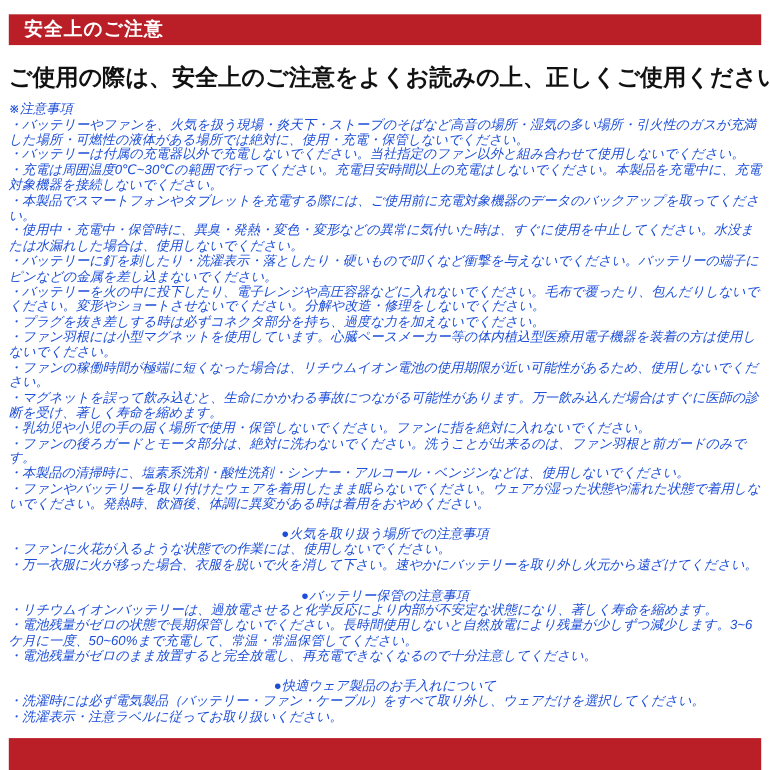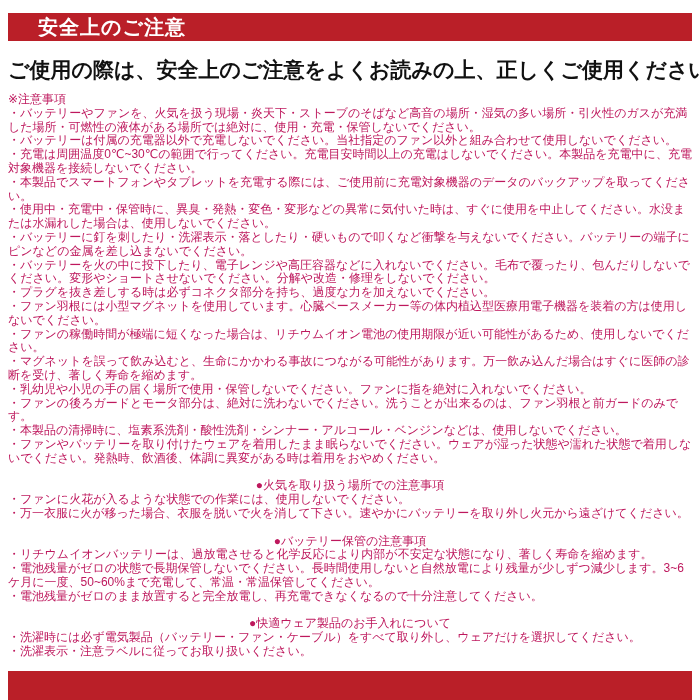--- a/index.html
+++ b/index.html
@@ -4,31 +4,32 @@
 <style>
   html,body{margin:0;padding:0;}
   body{
     width:700px;height:700px;background:#ffffff;overflow:hidden;
     font-family:"Liberation Sans","DejaVu Sans",sans-serif;
     color:#1a1a1a;
   }
   .page{padding:0 8px;box-sizing:border-box;width:700px;height:700px;position:relative;}
   .header-bar{
     margin-top:13px;height:28px;background:#ba1f28;color:#ffffff;
-    font-size:20px;font-weight:bold;line-height:28px;padding-left:30px;
+    font-size:17px;font-weight:bold;line-height:28px;padding-left:14px;
     letter-spacing:1px;
   }
   .lead{
     margin-top:15px;font-size:21px;font-weight:bold;color:#111111;
     white-space:nowrap;letter-spacing:0;
   }
   .notes{margin-top:9px;}
   .notes p, .section p{
-    margin:0;font-size:12px;line-height:13.8px;color:#be185d;
+    margin:0;font-size:12px;line-height:13.8px;color:#1d4ed8;
     letter-spacing:0;
+    font-style:italic;
   }
   .section{margin-top:13.8px;}
   .section-heading{font-weight:normal;text-align:center;}
   .caution-box{
     margin-top:12px;height:40px;background:#ba1f28;
     display:flex;align-items:center;box-sizing:border-box;
   }
 </style>
 </head>
 <body>

